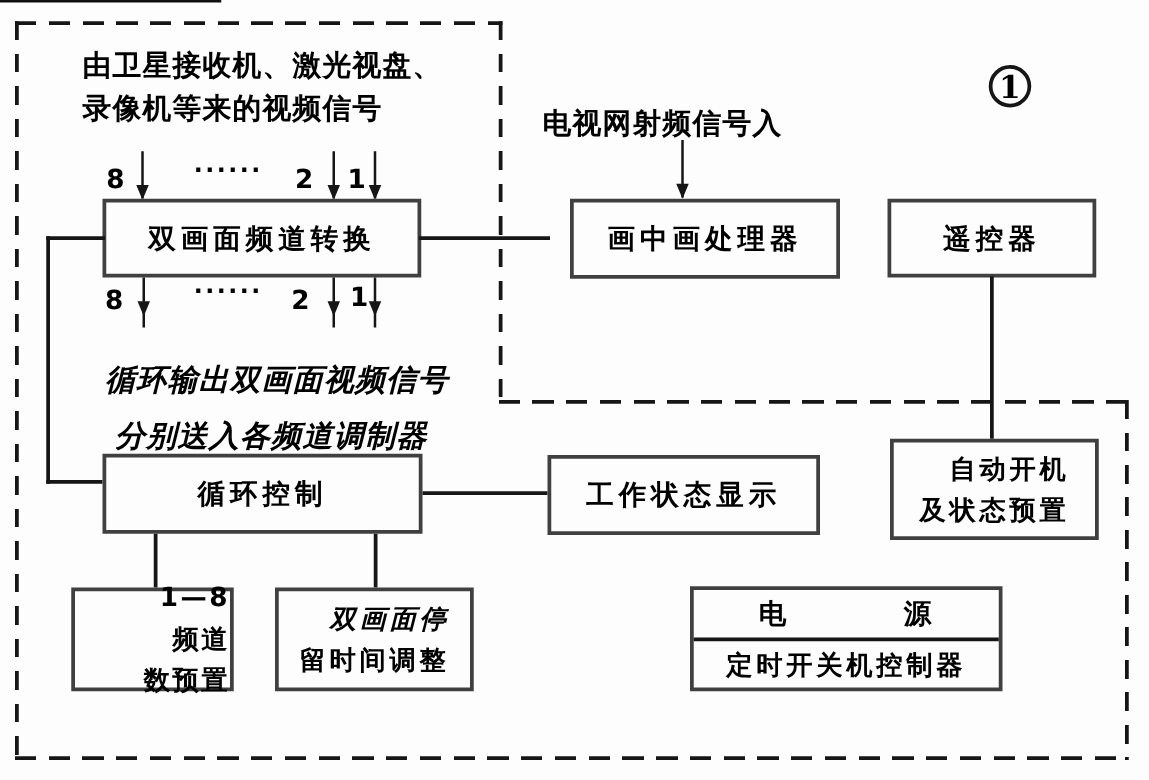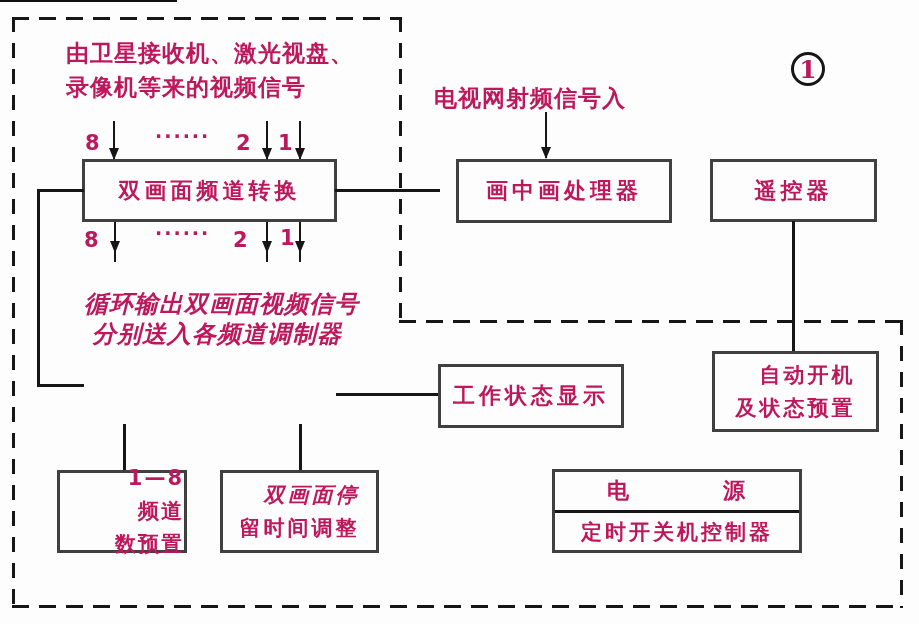--- a/index.html
+++ b/index.html
@@ -1,21 +1,21 @@
 <!DOCTYPE html>
 <html><head>
 <meta charset="utf-8">
 <style>
   html,body{margin:0;padding:0;background:#ffffff;}
   #canvas{
     position:relative;
     width:919px;height:624px;
     background:#fdfdfd;
     font-family:"DejaVu Sans",sans-serif;
-    color:#be185d;
+    color:#000000;
     overflow:hidden;
   }
   
   .hdash{position:absolute;height:3px;
     background:repeating-linear-gradient(90deg,#161616 0 17px,transparent 17px 27px);}
   .vdash{position:absolute;width:3px;
     background:repeating-linear-gradient(180deg,#161616 0 15px,transparent 15px 26px);}
   
   .hline{position:absolute;height:3px;background:#161616;}
   .vline{position:absolute;width:3px;background:#161616;}
@@ -79,21 +79,21 @@
   <span class="num" style="left:84px;top:228px;">8</span>
   <div class="varrow midhead" style="left:114px;top:222px;height:40px;"></div>
   <span class="dots" style="left:155px;top:222px;">······</span>
   <span class="num" style="left:233px;top:228px;">2</span>
   <div class="varrow midhead" style="left:266px;top:222px;height:40px;"></div>
   <span class="num" style="left:280px;top:226px;">1</span>
   <div class="varrow midhead" style="left:299px;top:222px;height:40px;"></div>
 
   <div class="lbl" style="left:84px;top:289px;font-size:24px;line-height:30px;letter-spacing:1px;font-style:italic;">
     <span style="display:block;">循环输出双画面视频信号</span>
-    <span style="display:block;padding-left:8px;">分别送入各频道调制器</span>
+    <span style="display:block;padding-left:8px;margin-top:15px;">分别送入各频道调制器</span>
   </div>
 
   <div class="lbl" style="left:434px;top:83px;font-size:23px;letter-spacing:1px;">电视网射频信号入</div>
   <div class="varrow" style="left:545px;top:112px;height:46px;"></div>
 
   <div class="box" style="left:456px;top:159px;width:216px;height:64px;">
     <span>画中画处理器</span>
   </div>
 
   <div class="box" style="left:710px;top:159px;width:167px;height:63px;">
@@ -106,22 +106,25 @@
 
   <div class="hline" style="left:335px;top:189px;width:105px;"></div>
   <div class="hline" style="left:37px;top:189px;width:47px;"></div>
   <div class="vline" style="left:37px;top:189px;height:198px;"></div>
   <div class="hline" style="left:37px;top:384px;width:47px;"></div>
   <div class="vline" style="left:792px;top:221px;height:144px;"></div>
   <div class="hline" style="left:336px;top:393px;width:104px;"></div>
   <div class="vline" style="left:123px;top:424px;height:48px;"></div>
   <div class="vline" style="left:299px;top:424px;height:48px;"></div>
 
+  <div class="box" style="left:82px;top:363px;width:256px;height:64px;">
+    <span>循环控制</span>
+  </div>
 
-  <div class="box" style="left:438px;top:364px;width:186px;height:64px;">
+  <div class="box" style="left:438px;top:364px;width:218px;height:64px;">
     <span>工作状态显示</span>
   </div>
 
   <div class="box" style="left:712px;top:351px;width:167px;height:81px;font-size:21px;letter-spacing:3px;">
     <span class="two">
       <span style="display:block;">自动开机</span>
       <span style="display:block;">及状态预置</span>
     </span>
   </div>
 

